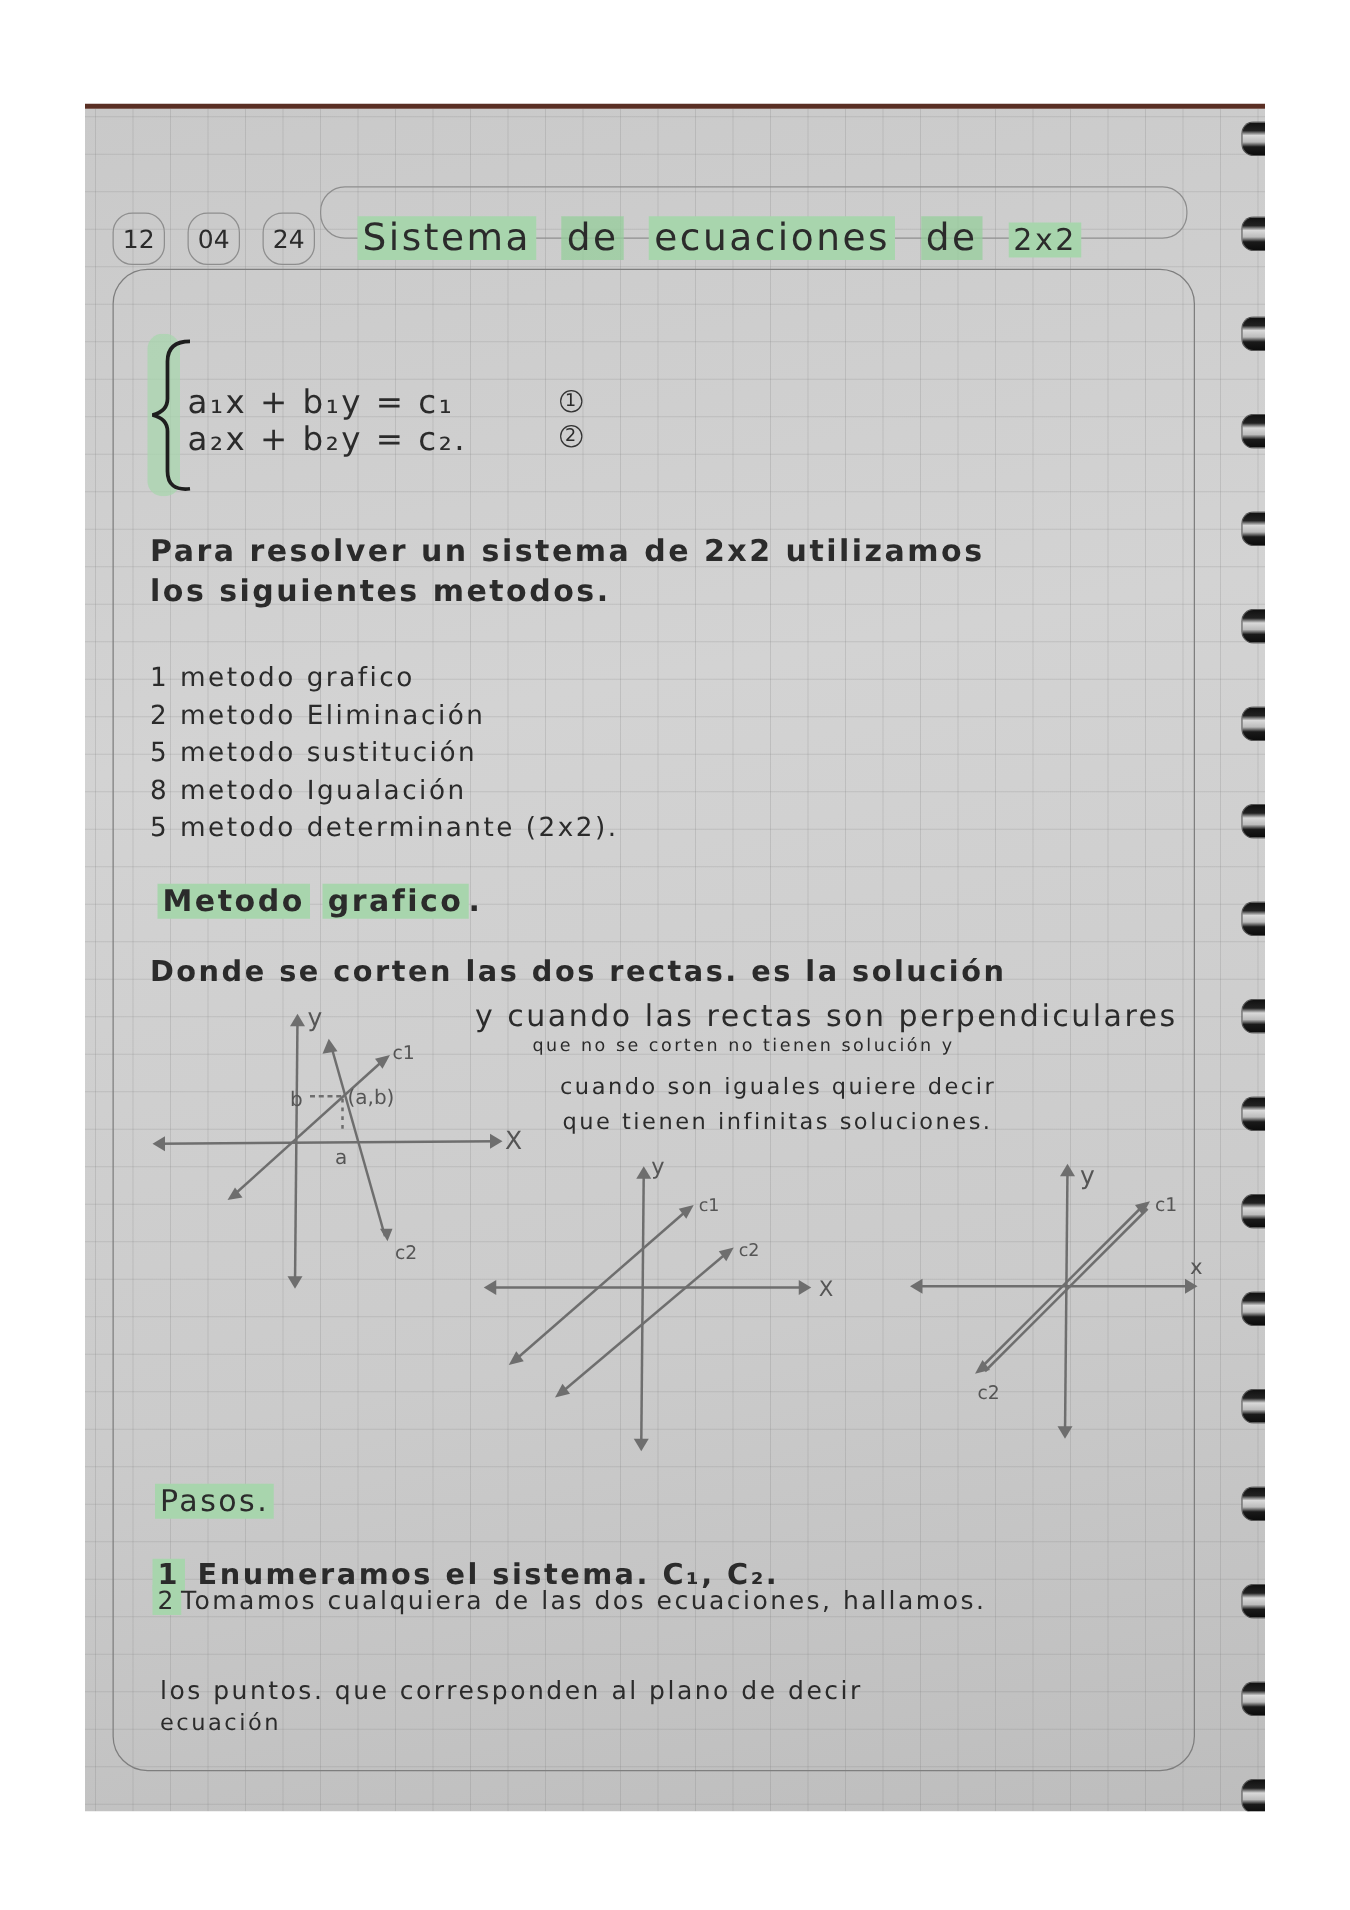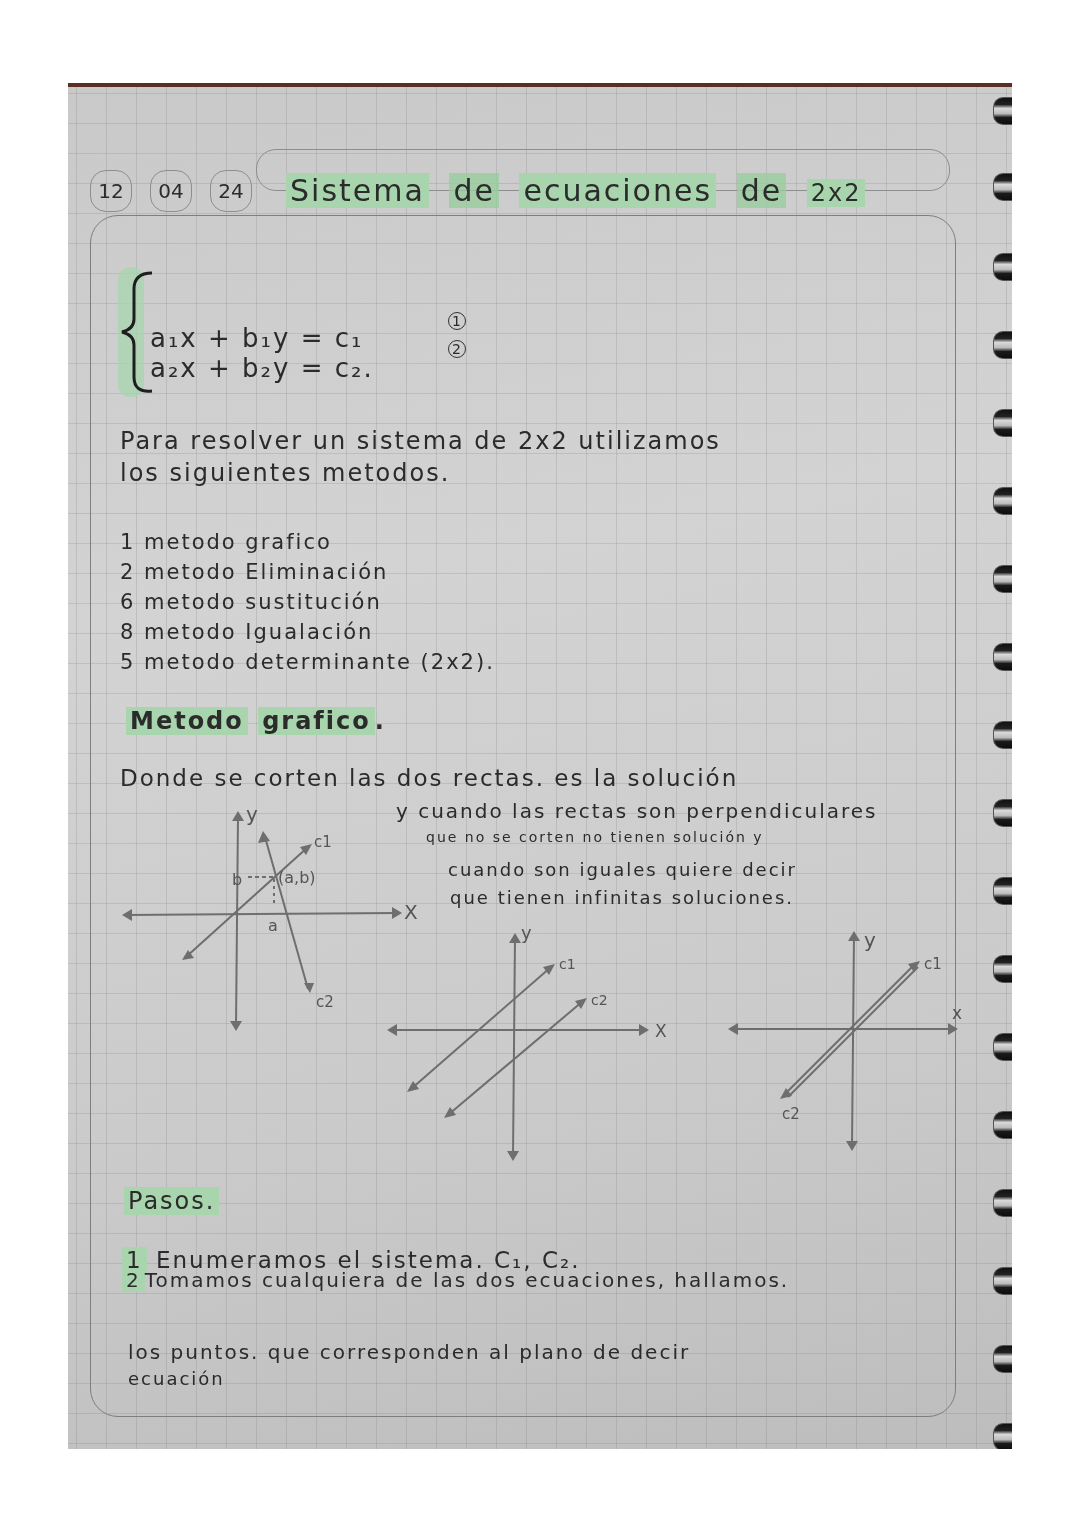--- a/index.html
+++ b/index.html
@@ -20,24 +20,24 @@
     .hand { font-family: "DejaVu Sans", sans-serif; color: #2b2b2b; position: absolute; white-space: nowrap; letter-spacing: 1px; }
     .date-box { position: absolute; top: 83px; height: 40px; min-width: 40px; border: 1.5px solid #8e8e8e; border-radius: 16px;
                 display: flex; align-items: center; justify-content: center; font-size: 20px; color: #2b2b2b; }
     .title-box { position: absolute; left: 188px; top: 62px; width: 692px; height: 40px; border: 1.5px solid #8e8e8e; border-radius: 20px; }
     .content-box { position: absolute; left: 22px; top: 128px; width: 864px; height: 1200px; border: 1.5px solid #7e7e7e; border-radius: 28px; }
     .hl { background: #a8d5ad; padding: 0 4px; }
     .hl-soft { background: rgba(150,205,155,0.75); padding: 0 4px; }
     .title { position: absolute; left: 218px; top: 86px; font-size: 30px; letter-spacing: 2px; }
     .title span { margin-right: 9px; }
     .brace { position: absolute; left: 46px; top: 180px; width: 44px; height: 130px; }
-    .eq { position: absolute; left: 82px; font-size: 26px; letter-spacing: 2px; margin-top: 16px; }
+    .eq { position: absolute; left: 82px; font-size: 26px; letter-spacing: 2px; }
     .circled { position: absolute; left: 380px; font-size: 14px; width: 16px; height: 16px; border: 1.3px solid #333; border-radius: 50%;
                display: flex; align-items: center; justify-content: center; }
-    .txt { font-size: 24px; letter-spacing: 2px; }
+    .txt { font-size: 24px; letter-spacing: 2px; font-weight: bold; }
     .list { position: absolute; left: 52px; top: 440px; font-size: 21px; line-height: 30px; letter-spacing: 2px; }
     .section-head { position: absolute; font-size: 24px; letter-spacing: 2px; }
     .graph { position: absolute; }
     .graph svg text { font-family: "DejaVu Sans", sans-serif; fill: #555; }
   </style>
 </head>
 <body>
 
 <div class="photo">
   <div class="grid"></div>
@@ -86,32 +86,32 @@
   <div class="eq hand" style="top:250px">a₂x + b₂y = c₂.</div>
   <div class="circled hand" style="top:225px">1</div>
   <div class="circled hand" style="top:253px">2</div>
 
   <div class="hand txt" style="left:52px; top:340px;">Para resolver un sistema de 2x2 utilizamos</div>
   <div class="hand txt" style="left:52px; top:372px;">los siguientes metodos.</div>
 
   <div class="list hand">
     <div>1 metodo grafico</div>
     <div>2 metodo Eliminación</div>
-    <div>6 metodo sustitución</div>
+    <div>5 metodo sustitución</div>
     <div>8 metodo Igualación</div>
     <div>5 metodo determinante (2x2).</div>
   </div>
 
   <div class="section-head hand" style="left:58px; top:620px;font-weight:bold;">
     <span class="hl">Metodo</span>
     <span class="hl">grafico</span><span>.</span>
   </div>
 
   <div class="hand txt" style="left:52px; top:678px; font-size:23px;">Donde se corten las dos rectas. es la solución</div>
-  <div class="hand" style="left:328px; top:712px; font-size:20px; letter-spacing:2px;text-align:right;">y   cuando las rectas son perpendiculares</div>
+  <div class="hand" style="left:312px; top:712px; font-size:24px; letter-spacing:2px;text-align:right;">y   cuando las rectas son perpendiculares</div>
   <div class="hand" style="left:358px; top:742px; font-size:14px; letter-spacing:2px;">que no se corten no tienen solución y</div>
   <div class="hand" style="left:380px; top:772px; font-size:18px; letter-spacing:2px;">cuando son iguales quiere decir</div>
   <div class="hand" style="left:382px; top:800px; font-size:18px; letter-spacing:2px;">que tienen infinitas soluciones.</div>
 
   <div class="graph" style="left:40px; top:720px; width:320px; height:240px;">
     <svg width="320" height="240" viewBox="0 0 320 240">
       <g stroke="#6e6e6e" stroke-width="2" fill="none">
         <line x1="18" y1="108" x2="290" y2="106"></line>
         <line x1="130" y1="8" x2="128" y2="220"></line>
         <line x1="78" y1="150" x2="200" y2="40"></line>

